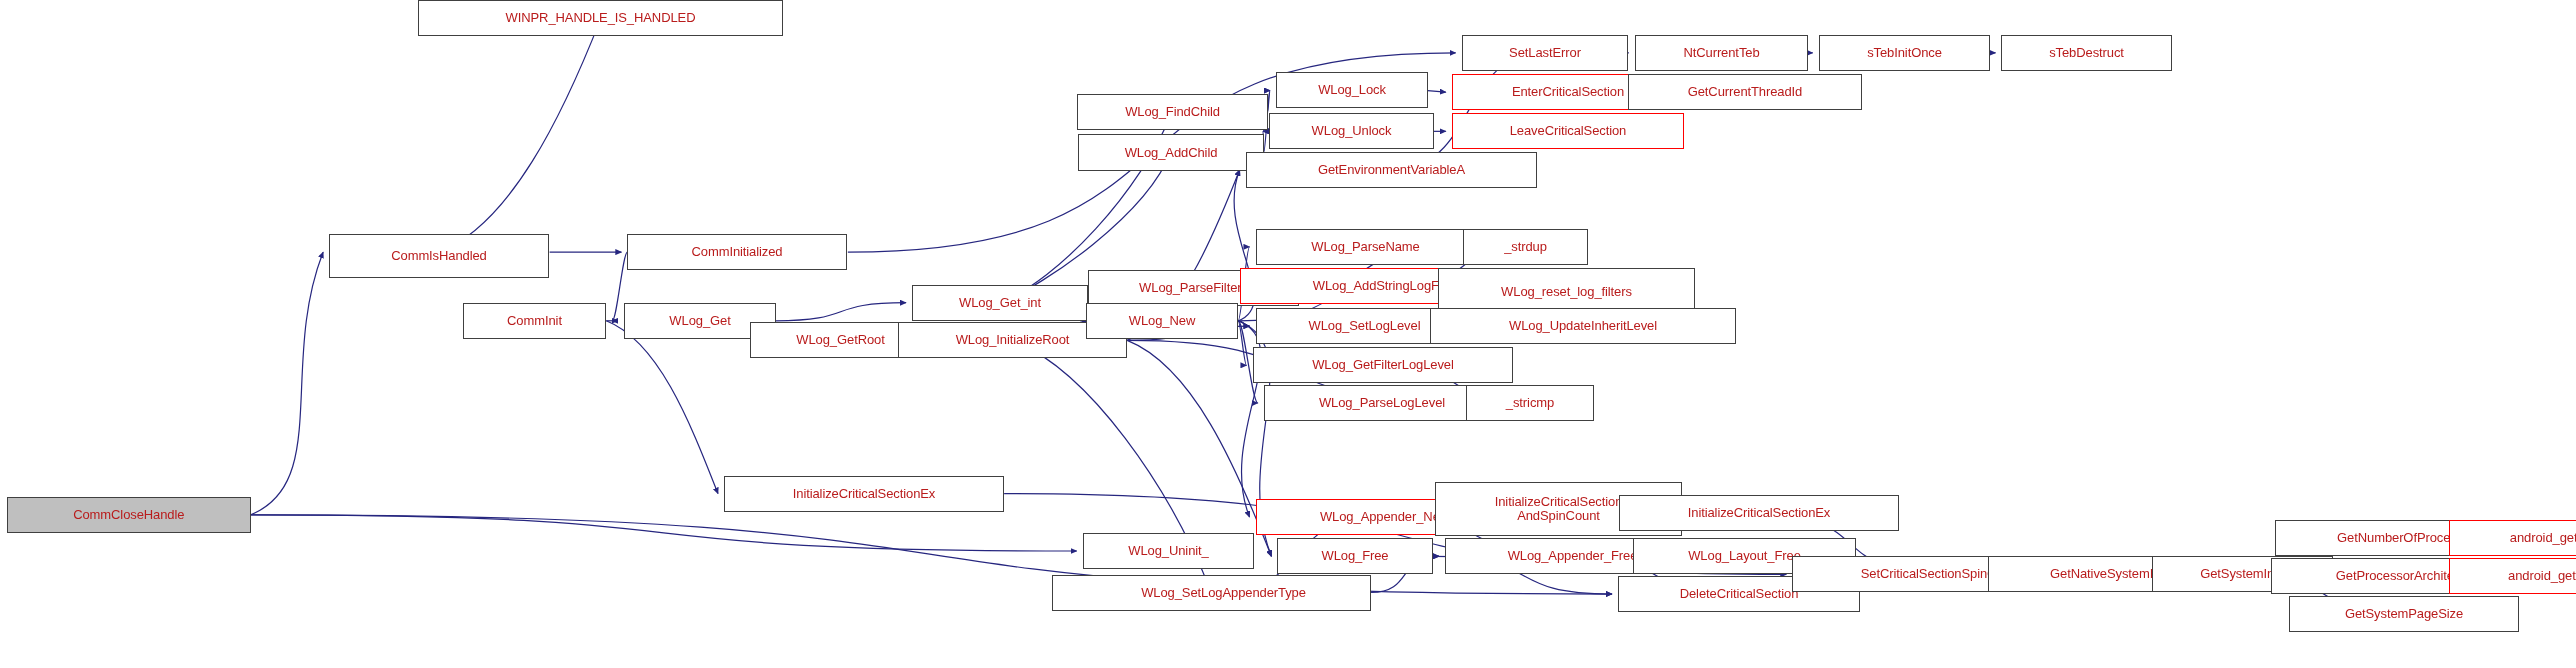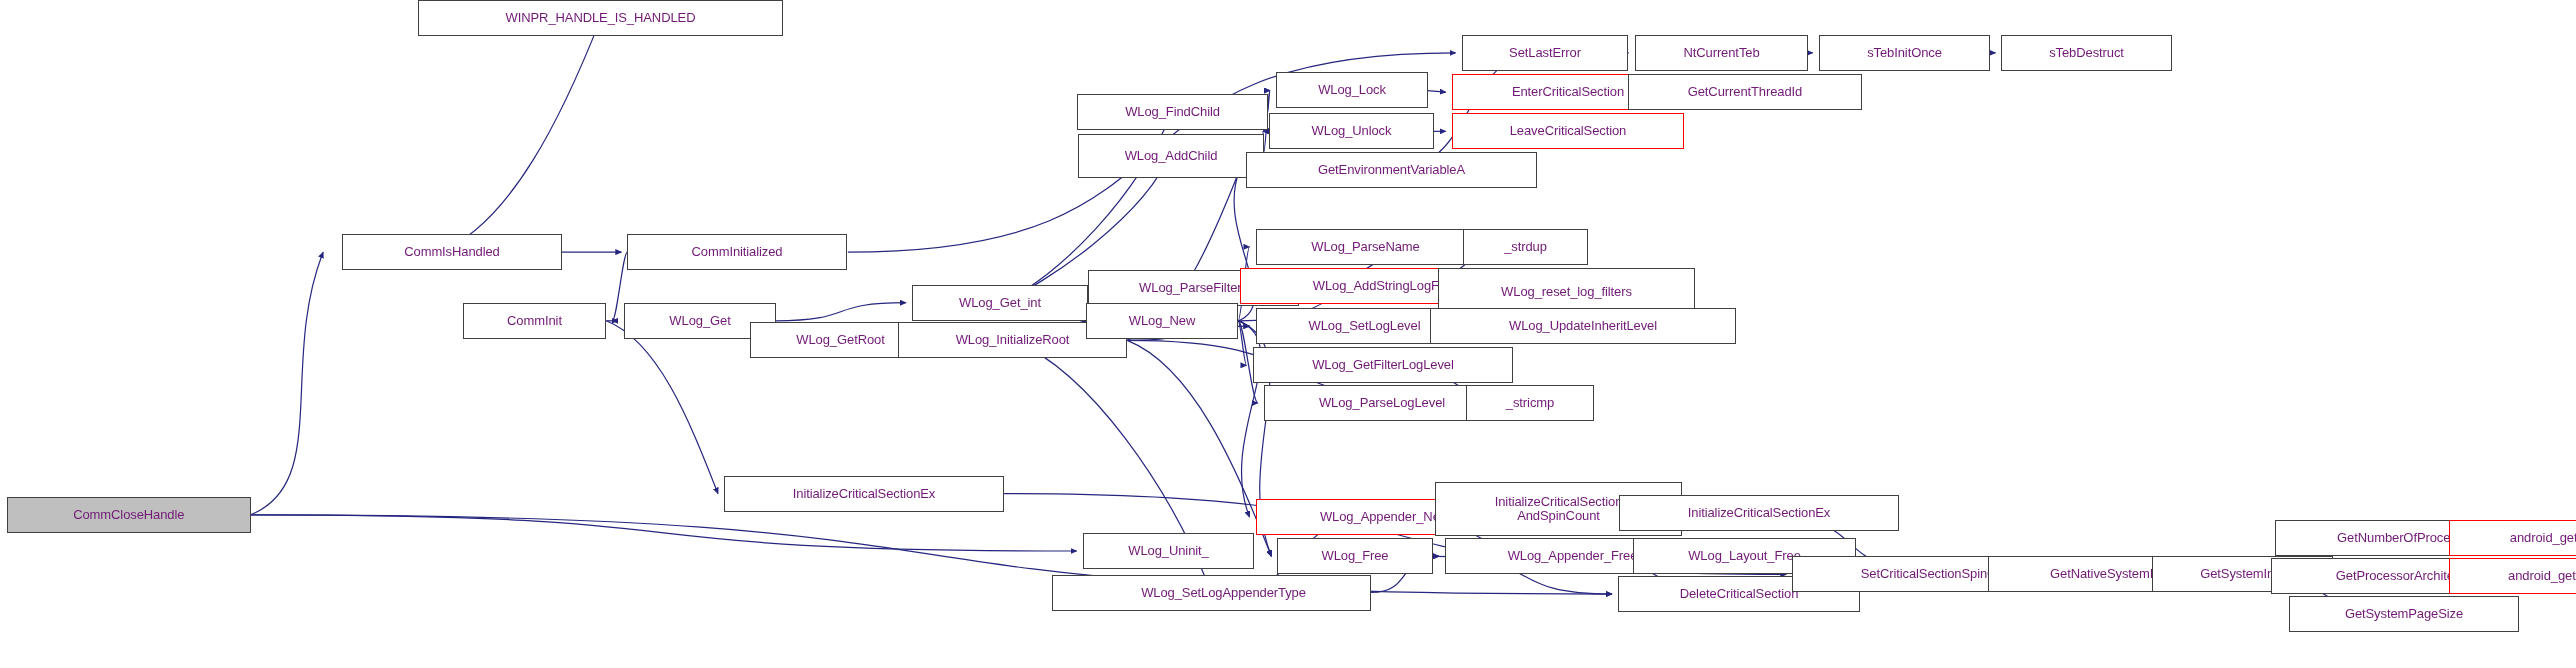--- a/index.html
+++ b/index.html
@@ -26,21 +26,21 @@
   }
   .node {
     position: absolute;
     box-sizing: border-box;
     display: flex;
     align-items: center;
     justify-content: center;
     text-align: center;
     background: #ffffff;
     border: 0.8px solid #404040;
-    color: #701a75;
+    color: #b91c1c;
     font-size: 13px;
     line-height: 1.05;
     white-space: pre;
     letter-spacing: -0.1px;
     z-index: 2;
   }
   .node.red {
     border-color: #ff0000;
   }
   .node.root {
@@ -128,31 +128,31 @@
         <path d="M2795.5,761 L2971,761" marker-end="url(#ah)"></path>
         <path d="M2971,761 C3107.09,761 3054.41,713 3190.5,713" marker-end="url(#ah)"></path>
         <path d="M2971,761 L3191,763" marker-end="url(#ah)"></path>
         <path d="M2971,761 C3103.37,761 3052.13,813 3184.5,813" marker-end="url(#ah)"></path>
         <path d="M3190.5,713 L3407.5,713" marker-end="url(#ah)"></path>
         <path d="M3191,763 L3407.5,763" marker-end="url(#ah)"></path>
       </g>
   </svg>
   <div id="node-layer">
       <div class="node root" style="left: 6.8px; top: 497px; width: 244px; height: 36px;"><span class="lbl">CommCloseHandle</span></div>
-      <div class="node" style="left: 342px; top: 234px; width: 220px; height: 36px;"><span class="lbl">CommIsHandled</span></div>
+      <div class="node" style="left: 329px; top: 234px; width: 220px; height: 44px;"><span class="lbl">CommIsHandled</span></div>
       <div class="node" style="left: 627px; top: 234px; width: 220px; height: 36px;"><span class="lbl">CommInitialized</span></div>
       <div class="node" style="left: 463px; top: 303px; width: 143px; height: 36px;"><span class="lbl">CommInit</span></div>
       <div class="node" style="left: 418px; top: 0px; width: 365px; height: 36px;"><span class="lbl">WINPR_HANDLE_IS_HANDLED</span></div>
       <div class="node" style="left: 724px; top: 476px; width: 280px; height: 36px;"><span class="lbl">InitializeCriticalSectionEx</span></div>
       <div class="node" style="left: 624px; top: 303px; width: 152px; height: 36px;"><span class="lbl">WLog_Get</span></div>
       <div class="node" style="left: 750px; top: 322px; width: 181px; height: 36px;"><span class="lbl">WLog_GetRoot</span></div>
       <div class="node" style="left: 898px; top: 322px; width: 229px; height: 36px;"><span class="lbl">WLog_InitializeRoot</span></div>
       <div class="node" style="left: 912px; top: 285px; width: 176px; height: 36px;"><span class="lbl">WLog_Get_int</span></div>
       <div class="node" style="left: 1077px; top: 94px; width: 191px; height: 36px;"><span class="lbl">WLog_FindChild</span></div>
-      <div class="node" style="left: 1078px; top: 134px; width: 186px; height: 44px; justify-content: center;"><span class="lbl">WLog_AddChild</span></div>
+      <div class="node" style="left: 1078px; top: 134px; width: 186px; height: 37px; justify-content: center;"><span class="lbl">WLog_AddChild</span></div>
       <div class="node" style="left: 1276px; top: 72px; width: 152px; height: 36px;"><span class="lbl">WLog_Lock</span></div>
       <div class="node" style="left: 1269px; top: 113px; width: 165px; height: 36px;"><span class="lbl">WLog_Unlock</span></div>
       <div class="node red" style="left: 1452px; top: 74px; width: 232px; height: 36px;"><span class="lbl">EnterCriticalSection</span></div>
       <div class="node red" style="left: 1452px; top: 113px; width: 232px; height: 36px;"><span class="lbl">LeaveCriticalSection</span></div>
       <div class="node" style="left: 1628px; top: 74px; width: 234px; height: 36px;"><span class="lbl">GetCurrentThreadId</span></div>
       <div class="node" style="left: 1462px; top: 35px; width: 166px; height: 36px;"><span class="lbl">SetLastError</span></div>
       <div class="node" style="left: 1635px; top: 35px; width: 173px; height: 36px;"><span class="lbl">NtCurrentTeb</span></div>
       <div class="node" style="left: 1819px; top: 35px; width: 171px; height: 36px;"><span class="lbl">sTebInitOnce</span></div>
       <div class="node" style="left: 2001px; top: 35px; width: 171px; height: 36px;"><span class="lbl">sTebDestruct</span></div>
       <div class="node" style="left: 1246px; top: 152px; width: 291px; height: 36px;"><span class="lbl">GetEnvironmentVariableA</span></div>

